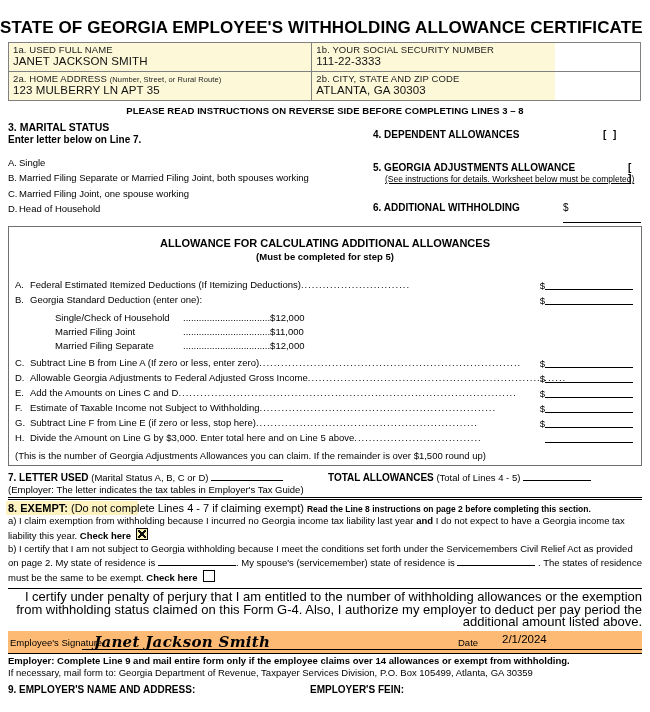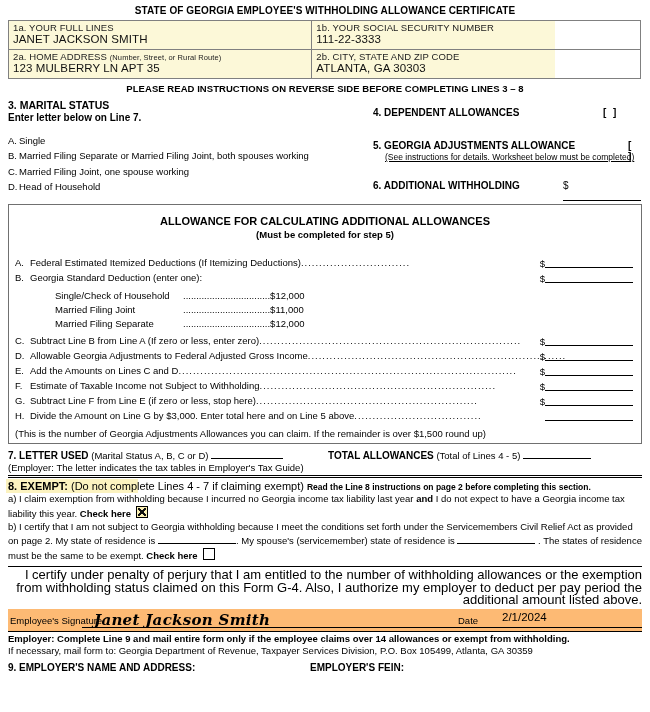--- a/index.html
+++ b/index.html
@@ -7,22 +7,22 @@
     width:650px;height:712px;
     background:#ffffff;
     font-family:"Liberation Sans", sans-serif;
     color:#000;
     -webkit-font-smoothing:none;
   }
   .page{position:relative;width:650px;height:712px;overflow:hidden;}
 
   
   .form-title{
-    text-align:center;font-weight:bold;font-size:10px;
-    letter-spacing:.1px;padding-top:5px;padding-bottom:4px;
+    text-align:left;font-weight:bold;font-size:17px;
+    letter-spacing:.1px;padding-top:18px;padding-bottom:4px;
   }
 
   
   .ident{
     margin:0 8px;border:1px solid #808080;border-collapse:collapse;
     width:calc(100% - 17px);table-layout:fixed;
   }
   .ident td{border:1px solid #808080;padding:0;vertical-align:top;height:28px;}
   .cell{position:relative;height:100%;}
   .cell .hl{
@@ -146,21 +146,21 @@
     <colgroup>
         <col style="width:48%">
         <col style="width:52%">
       </colgroup>
     <tbody>
       <tr>
         <td>
           <div class="cell">
             <div class="hl" style="width:100%"></div>
             <div class="inner">
-              <div class="cell-label">1a. YOUR FULL LINES</div>
+              <div class="cell-label">1a. USED FULL NAME</div>
               <div class="cell-value">JANET JACKSON SMITH</div>
             </div>
           </div>
         </td>
         <td>
           <div class="cell">
             <div class="hl" style="width:74%"></div>
             <div class="inner">
               <div class="cell-label">1b. YOUR SOCIAL SECURITY NUMBER</div>
               <div class="cell-value">111-22-3333</div>

